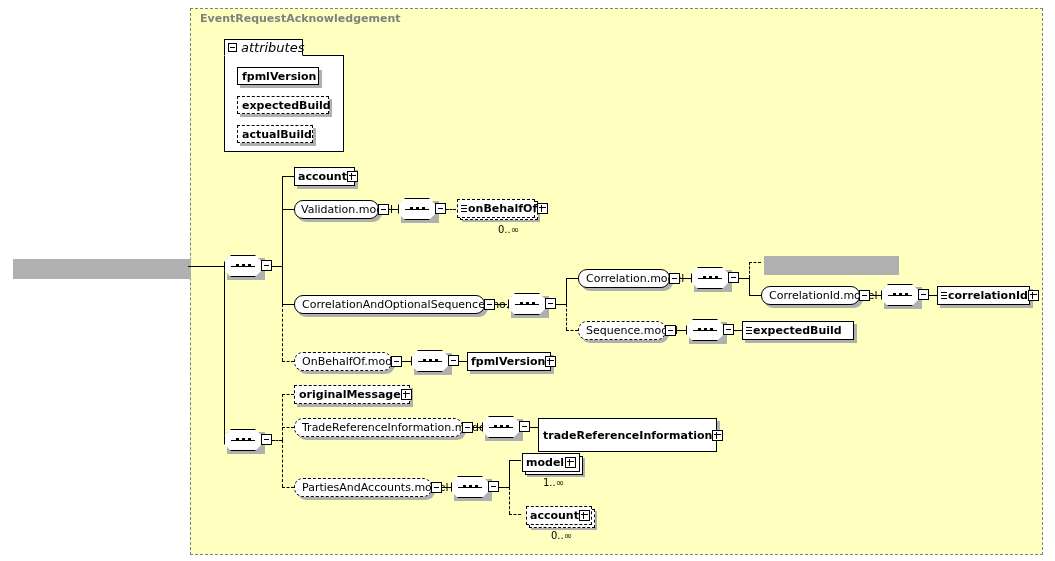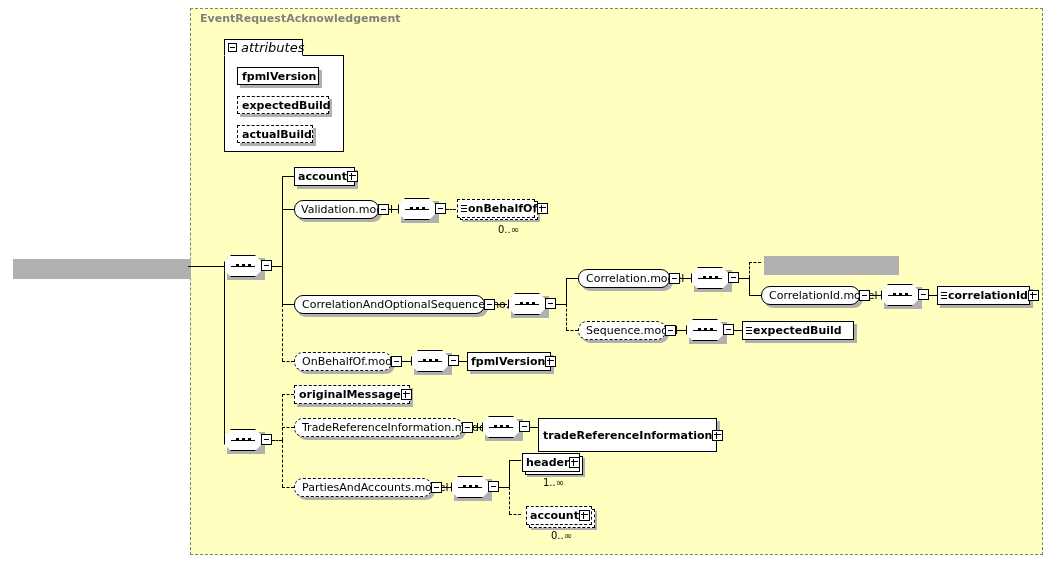--- a/index.html
+++ b/index.html
@@ -390,21 +390,21 @@
 
   <div class="ln lnh" style="left:499px;top:487px;width:10px;"></div>
   <div class="ln lnv" style="left:509px;top:460px;height:27px;"></div>
   <div class="ln lnh" style="left:509px;top:460px;width:12px;"></div>
   <div class="dv" style="left:509px;top:487px;height:27px;"></div>
   <div class="dh" style="left:509px;top:514px;width:12px;"></div>
 
   <div class="shadow" style="left:527px;top:458px;width:58px;height:19px;"></div>
   <div class="stack1" style="left:525px;top:456px;width:58px;height:19px;"></div>
   <div class="ebox" style="left:522px;top:453px;width:58px;height:19px;padding:0 3px;justify-content:space-between;">
-    <span class="ename">header</span>
+    <span class="ename">model</span>
     <span class="tgl plus" style="width:11px;height:11px;"></span>
   </div>
   <div class="card" style="left:543px;top:477px;">1..∞</div>
 
   <div class="shadow" style="left:531px;top:511px;width:66px;height:19px;"></div>
   <div class="stack1 opt" style="left:529px;top:509px;width:66px;height:19px;"></div>
   <div class="ebox opt" style="left:526px;top:506px;width:66px;height:19px;padding:0 3px;justify-content:space-between;">
     <span class="ename">account</span>
     <span class="tgl plus" style="width:11px;height:11px;"></span>
   </div>

